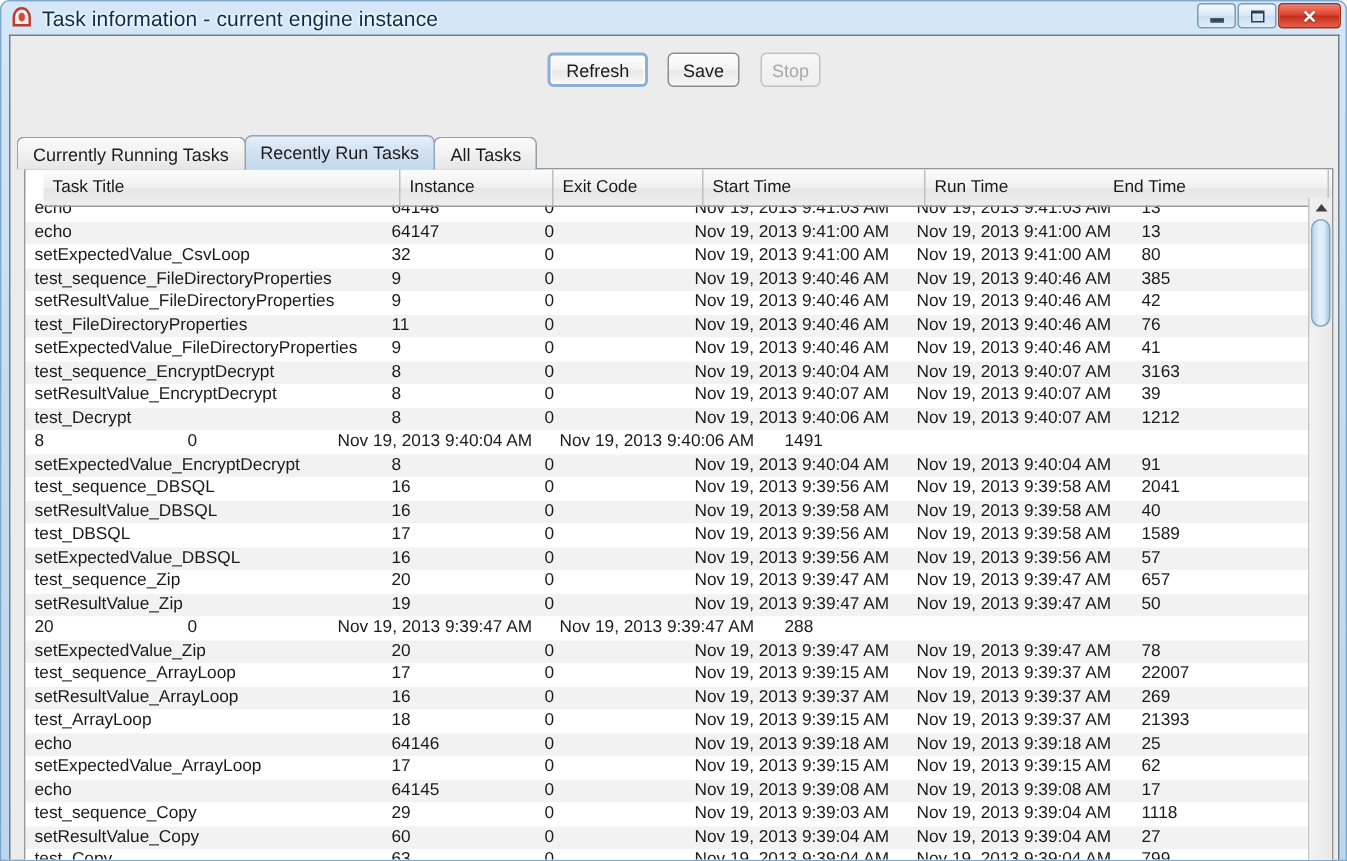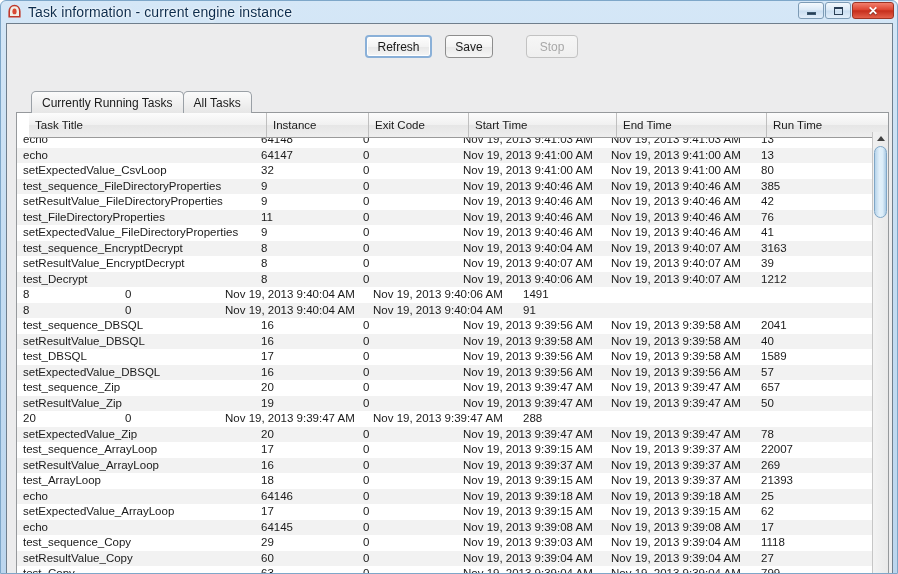--- a/index.html
+++ b/index.html
@@ -120,30 +120,30 @@
     border: 1px solid #8d8d8d;
     font-family: Liberation Sans, sans-serif;
   }
   #btn-refresh {
     left: 358px; width: 67px;
     border: 2px solid #8ab0d8;
     box-shadow: inset 0 0 0 1px #ffffff;
   }
   #btn-save { left: 438px; width: 48px; }
   #btn-stop {
-    left: 519px; width: 52px;
+    left: 500px; width: 40px;
     color: #a8a8a8;
     border-color: #c2c2c2;
     background: linear-gradient(180deg, #f6f6f6 0%, #efefef 100%);
   }
 
   
   #tabstrip {
     position: absolute;
-    left: 24px; top: 66px;
+    left: 4px; top: 66px;
     height: 23px;
     display: flex;
     align-items: flex-end;
     z-index: 3;
   }
   .tab {
     height: 22px;
     padding: 0 10px;
     display: flex;
     align-items: center;
@@ -294,32 +294,33 @@
   <div id="client">
 
     <div id="toolbar">
       <div class="tbtn" id="btn-refresh">Refresh</div>
       <div class="tbtn" id="btn-save">Save</div>
       <div class="tbtn" id="btn-stop">Stop</div>
     </div>
 
     <div id="tabstrip">
       <div class="tab">Currently Running Tasks</div>
+      <div class="tab selected">Recently Run Tasks</div>
       <div class="tab">All Tasks</div>
     </div>
 
     <div id="table-wrap">
 
       <div id="table-head">
         <div class="th c-title">Task Title</div>
         <div class="th c-inst">Instance</div>
         <div class="th c-exit">Exit Code</div>
         <div class="th c-start">Start Time</div>
+        <div class="th c-run">Run Time</div>
         <div class="th c-end">End Time</div>
-        <div class="th c-run">Run Time</div>
       </div>
 
       <div id="table-body">
           <div class="trow">
             <div class="td c-title">echo</div>
             <div class="td c-inst">64148</div>
             <div class="td c-exit">0</div>
             <div class="td c-start">Nov 19, 2013 9:41:03 AM</div>
             <div class="td c-end">Nov 19, 2013 9:41:03 AM</div>
             <div class="td c-run">13</div>
@@ -397,20 +398,21 @@
             <div class="td c-run">1212</div>
           </div>
           <div class="trow">
             <div class="td c-inst">8</div>
             <div class="td c-exit">0</div>
             <div class="td c-start">Nov 19, 2013 9:40:04 AM</div>
             <div class="td c-end">Nov 19, 2013 9:40:06 AM</div>
             <div class="td c-run">1491</div>
           </div>
           <div class="trow alt">
+            <div class="td c-title">setExpectedValue_EncryptDecrypt</div>
             <div class="td c-inst">8</div>
             <div class="td c-exit">0</div>
             <div class="td c-start">Nov 19, 2013 9:40:04 AM</div>
             <div class="td c-end">Nov 19, 2013 9:40:04 AM</div>
             <div class="td c-run">91</div>
           </div>
           <div class="trow">
             <div class="td c-title">test_sequence_DBSQL</div>
             <div class="td c-inst">16</div>
             <div class="td c-exit">0</div>

